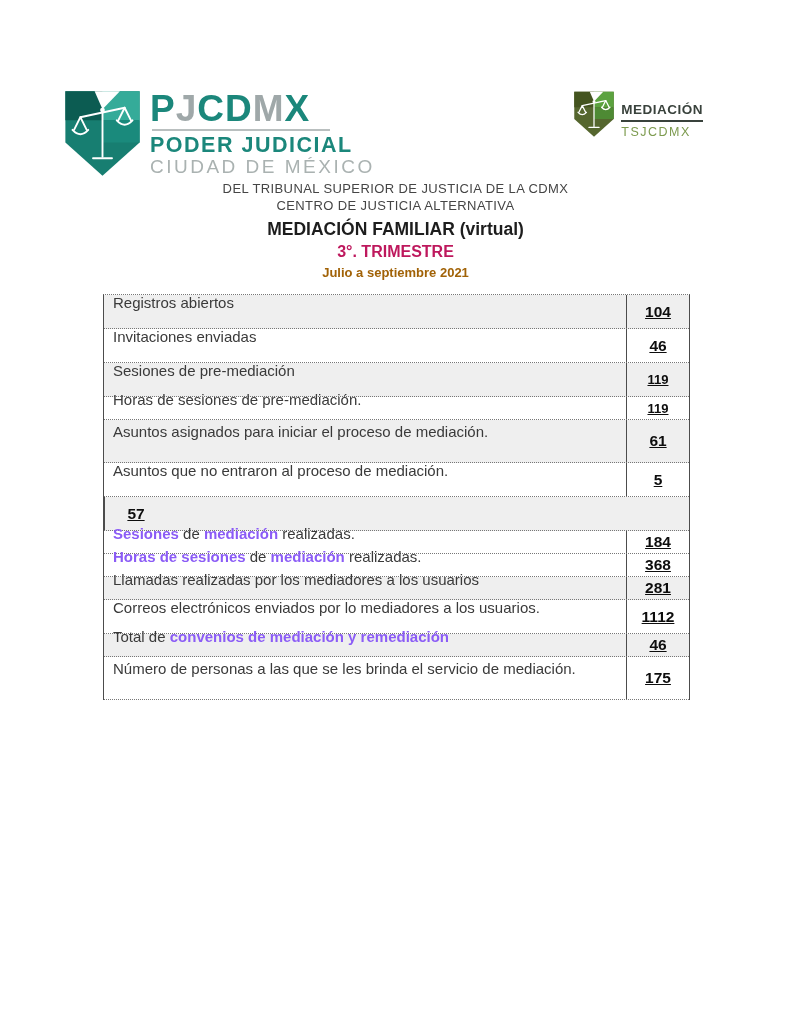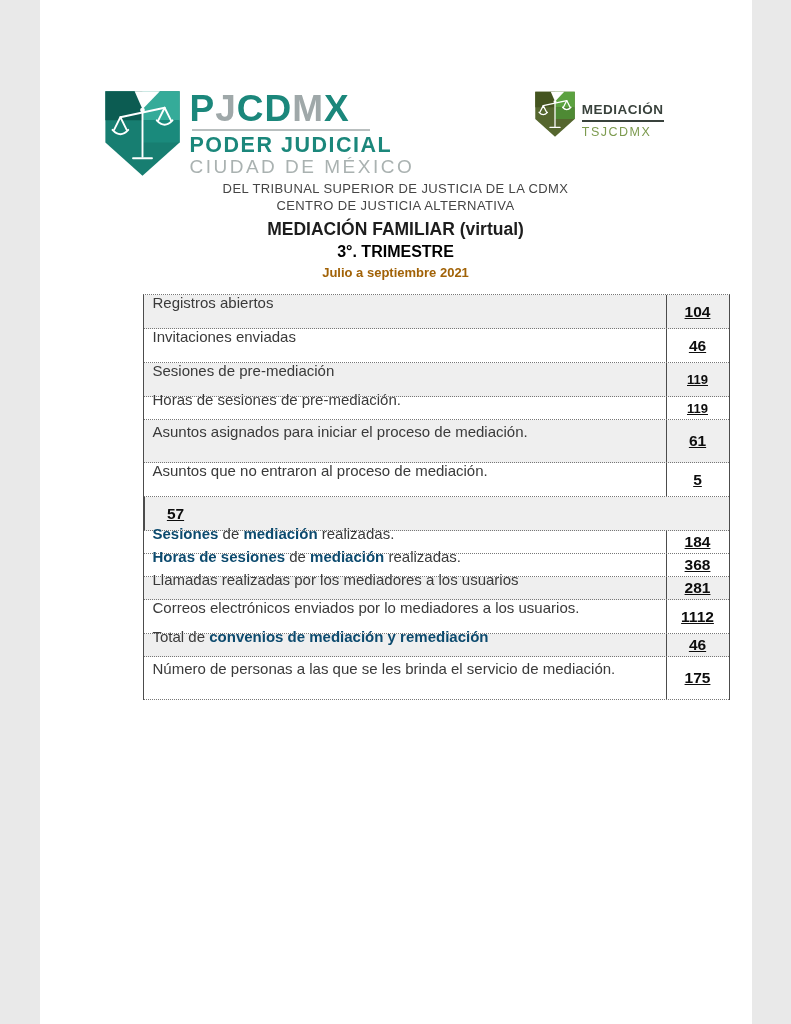--- a/index.html
+++ b/index.html
@@ -1,18 +1,18 @@
 <!DOCTYPE html>
 <html><head>
 <meta charset="utf-8">
 <style>
   html,body{margin:0;padding:0;background:#e9e9e9;}
   .page{
     position:relative;
-    width:712px;height:1024px;
+    width:791px;height:1024px;
     margin:0 auto;
     background:#ffffff;
     font-family:"Liberation Sans", sans-serif;
     overflow:hidden;
   }
   
   .hdr{
     position:relative;
     padding:88px 88px 0 63px;
     display:flex;
@@ -31,21 +31,21 @@
   .ll-line2{color:#aab2b1;font-size:19px;letter-spacing:2.5px;line-height:1.1;}
   .logo-right{display:flex;align-items:flex-start;gap:6px;margin-top:2px;}
   .lr-text{padding-top:12px;}
   .lr-title{color:#39423c;font-weight:bold;font-size:13.5px;letter-spacing:.5px;}
   .lr-rule{height:2px;background:#39423c;margin:3px 0 3px 0;}
   .lr-sub{color:#7d9b4f;font-size:12.5px;letter-spacing:1.5px;}
   
   .titles{text-align:center;margin-top:3px;color:#3c3c3c;}
   .t-org{font-size:13px;letter-spacing:.4px;line-height:1.28;color:#454545;}
   .t-main{font-size:17.5px;font-weight:bold;color:#1d1d1d;margin-top:4px;line-height:1.3;}
-  .t-period{font-size:16px;font-weight:bold;color:#000000;line-height:1.35;}
+  .t-period{font-size:16px;font-weight:bold;color:#be185d;line-height:1.35;}
   .t-range{font-size:13px;font-weight:bold;color:#a16207;line-height:1.5;}
   
   .tbl{
     margin:12px 0 0 103px;
     width:585px;
     border-left:1px solid #4c4c4c;
     border-right:1px solid #4c4c4c;
     border-top:1px dotted #777;
   }
   .trow{
@@ -61,21 +61,21 @@
   .tlabel{
     flex:1 1 auto;
     display:flex;align-items:center;
     padding:0 8px 16px 9px;
     font-size:15px;color:#3a3a3a;
     line-height:1.25;
     flex-wrap:wrap;align-content:center;
   }
   .trow.top .tlabel{align-content:flex-start;align-items:flex-end;padding-top:3px;}
   .tlabel span{white-space:pre-wrap;}
-  .tlabel span.b{font-weight:bold;color:#0c4a6e;}
+  .tlabel span.b{font-weight:bold;color:#8b5cf6;}
   .tvalue{
     flex:0 0 62px;
     border-left:1px solid #4c4c4c;
     display:flex;align-items:center;justify-content:center;
     font-weight:bold;font-size:15.5px;color:#0d0d0d;text-decoration:underline;
   }
   .tvalue.sm{font-size:13px;}
 </style>
 </head>
 <body>

